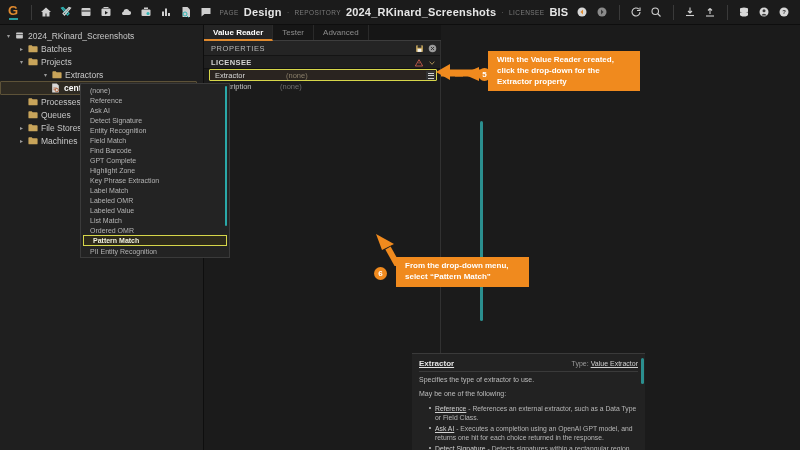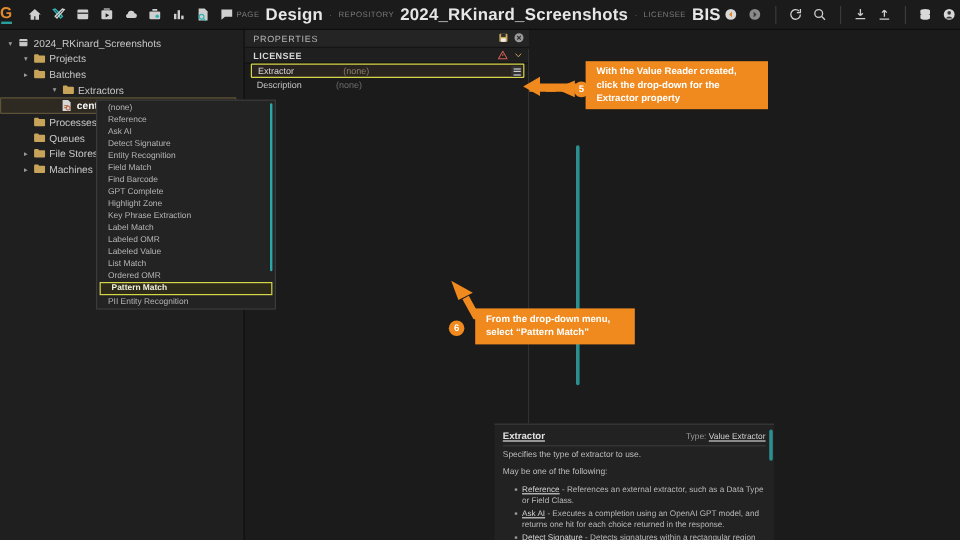--- a/index.html
+++ b/index.html
@@ -27,21 +27,21 @@
     width: 17px; height: 17px; display: flex; align-items: center; justify-content: center;
     border-radius: 2px; cursor: pointer;
   }
   .tbi svg { display: block; }
   .tb-right { margin-left: auto; display: flex; align-items: center; gap: 3px; padding-right: 7px; }
   .crumbs {
     margin-left: auto; display: flex; align-items: center; gap: 5px;
     font-size: 8px; letter-spacing: .2px;
   }
   .crumb-key { color: #7a7a7a; font-size: 6.5px; text-transform: uppercase; letter-spacing: .4px; }
-  .crumb-val { color: #e6e6e6; font-size: 14px; font-weight: bold; }
+  .crumb-val { color: #e6e6e6; font-size: 11px; font-weight: bold; }
   .crumb-sep { color: #5a5a5a; font-size: 8px; }
 
   
   .tree {
     position: absolute; left: 0; top: 25px; width: 204px; height: 425px;
     background: #1f1f1f; border-right: 1px solid #0e0e0e;
     padding-top: 4px; font-size: 8.5px;
   }
   .tnode { display: flex; align-items: center; height: 13px; padding-left: 4px; white-space: nowrap; }
   .tw { width: 9px; display: flex; align-items: center; justify-content: center; color: #9a9a9a; font-size: 6px; }
@@ -326,37 +326,37 @@
       <span class="tico">
         <svg width="9" height="9" viewBox="0 0 24 24">
             <rect x="3" y="4" width="18" height="16" rx="2" fill="#c9c9c9"></rect>
             <rect x="3" y="9" width="18" height="1.8" fill="#1f1f1f"></rect>
           </svg>
       </span>
       <span class="tlabel">2024_RKinard_Screenshots</span>
     </div>
 
     <div class="tnode" style="padding-left:17px">
+      <span class="tw">▸</span>
+      <span class="tico">
+        <svg width="10" height="9" viewBox="0 0 24 20">
+            <path d="M1 4a2 2 0 0 1 2-2h6l2 2.5h10a2 2 0 0 1 2 2V17a2 2 0 0 1-2 2H3a2 2 0 0 1-2-2z" fill="#c8a45a"></path>
+          </svg>
+      </span>
+      <span class="tlabel">Batches</span>
+    </div>
+
+    <div class="tnode" style="padding-left:17px">
       <span class="tw">▾</span>
       <span class="tico">
         <svg width="10" height="9" viewBox="0 0 24 20">
             <path d="M1 4a2 2 0 0 1 2-2h6l2 2.5h10a2 2 0 0 1 2 2V17a2 2 0 0 1-2 2H3a2 2 0 0 1-2-2z" fill="#c8a45a"></path>
           </svg>
       </span>
       <span class="tlabel">Projects</span>
-    </div>
-
-    <div class="tnode" style="padding-left:17px">
-      <span class="tw">▸</span>
-      <span class="tico">
-        <svg width="10" height="9" viewBox="0 0 24 20">
-            <path d="M1 4a2 2 0 0 1 2-2h6l2 2.5h10a2 2 0 0 1 2 2V17a2 2 0 0 1-2 2H3a2 2 0 0 1-2-2z" fill="#c8a45a"></path>
-          </svg>
-      </span>
-      <span class="tlabel">Batches</span>
     </div>
 
 
     <div class="tnode" style="padding-left:41px">
       <span class="tw">▾</span>
       <span class="tico">
         <svg width="10" height="9" viewBox="0 0 24 20">
             <path d="M1 4a2 2 0 0 1 2-2h6l2 2.5h10a2 2 0 0 1 2 2V17a2 2 0 0 1-2 2H3a2 2 0 0 1-2-2z" fill="#c8a45a"></path>
           </svg>
       </span>
@@ -411,20 +411,25 @@
             <path d="M1 4a2 2 0 0 1 2-2h6l2 2.5h10a2 2 0 0 1 2 2V17a2 2 0 0 1-2 2H3a2 2 0 0 1-2-2z" fill="#c8a45a"></path>
           </svg>
       </span>
       <span class="tlabel">Machines</span>
     </div>
   </div>
 
   <div class="canvas"></div>
 
   <div class="panel">
+    <div class="tabs">
+      <div class="tab active">Value Reader</div>
+      <div class="tab">Tester</div>
+      <div class="tab">Advanced</div>
+    </div>
 
     <div class="prop-head">
       <span class="prop-head-title">PROPERTIES</span>
       <span class="prop-head-icons">
         <span>
           <svg width="9" height="9" viewBox="0 0 24 24">
               <rect x="3" y="3" width="18" height="18" rx="2" fill="#c9a85e"></rect>
               <rect x="7" y="3" width="10" height="7" fill="#2b2b2b"></rect>
               <rect x="7" y="13" width="10" height="8" fill="#f0f0f0"></rect>
             </svg>

